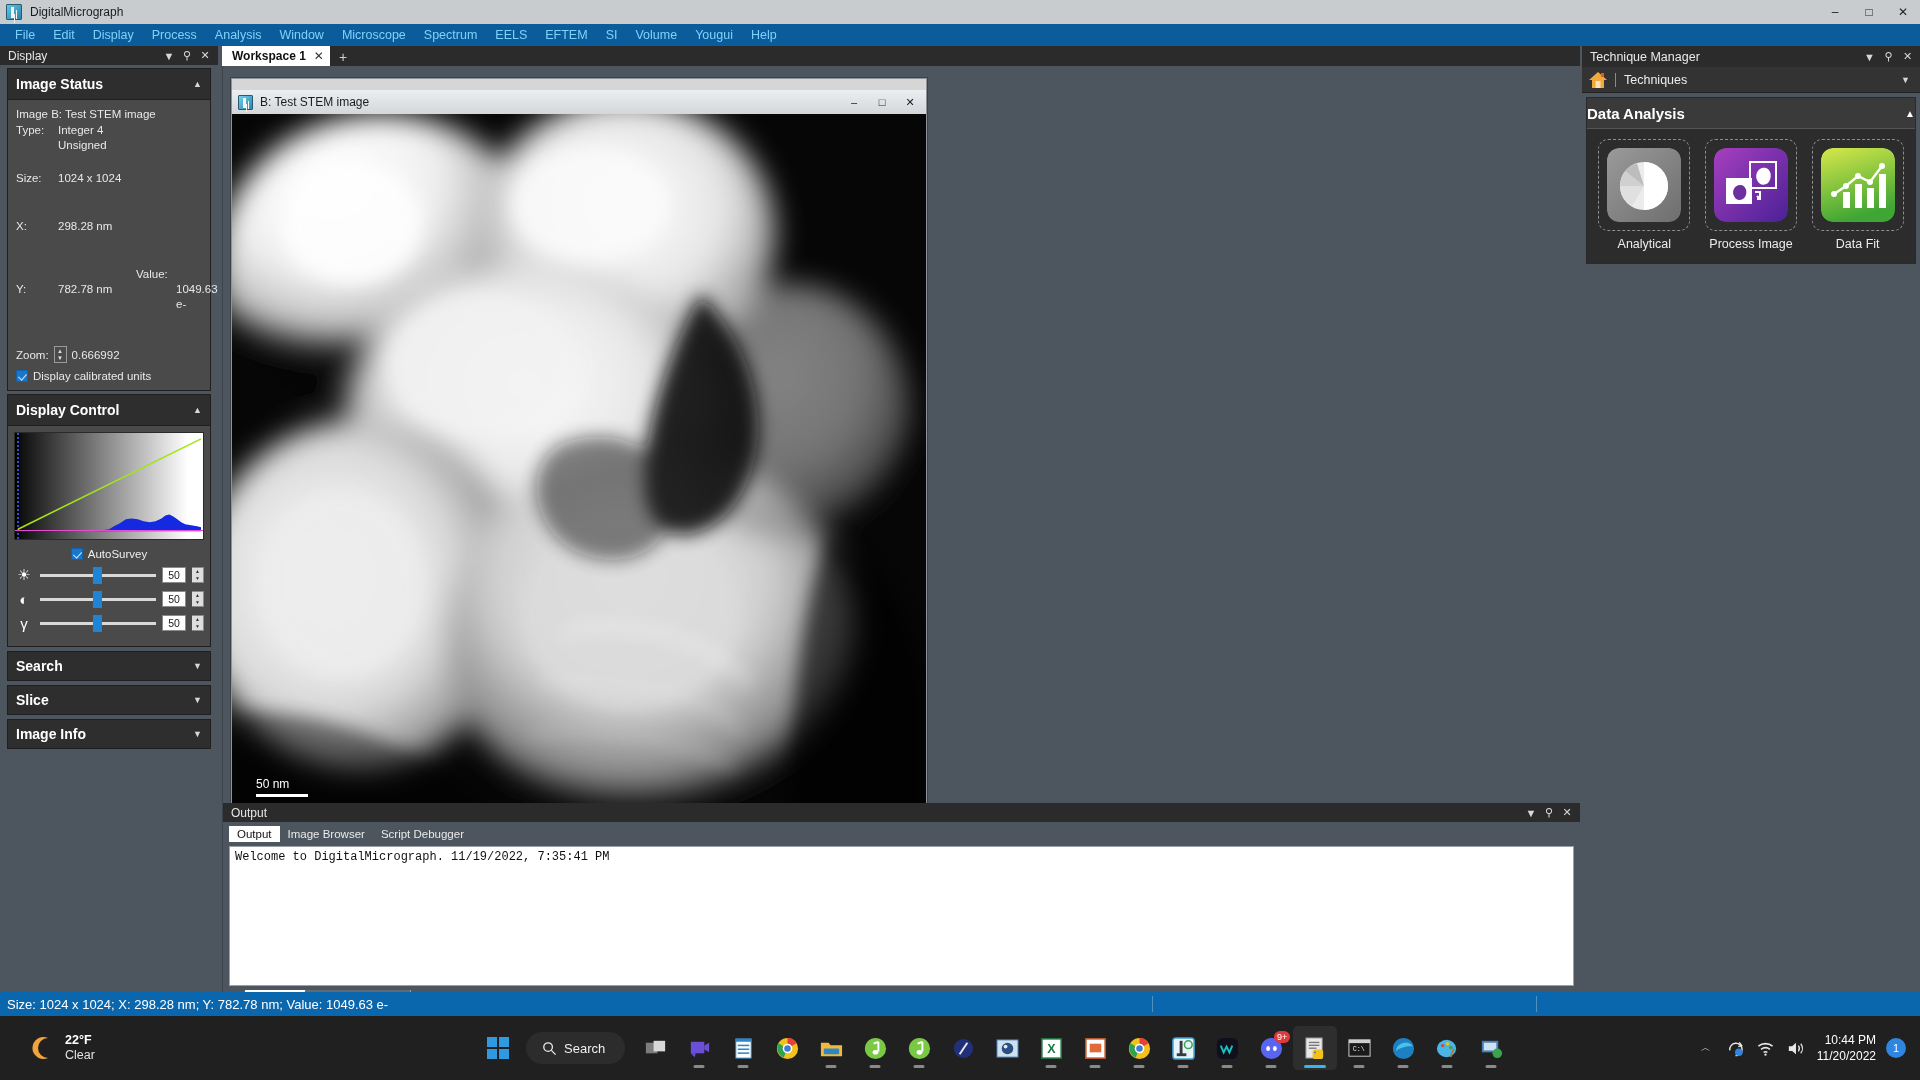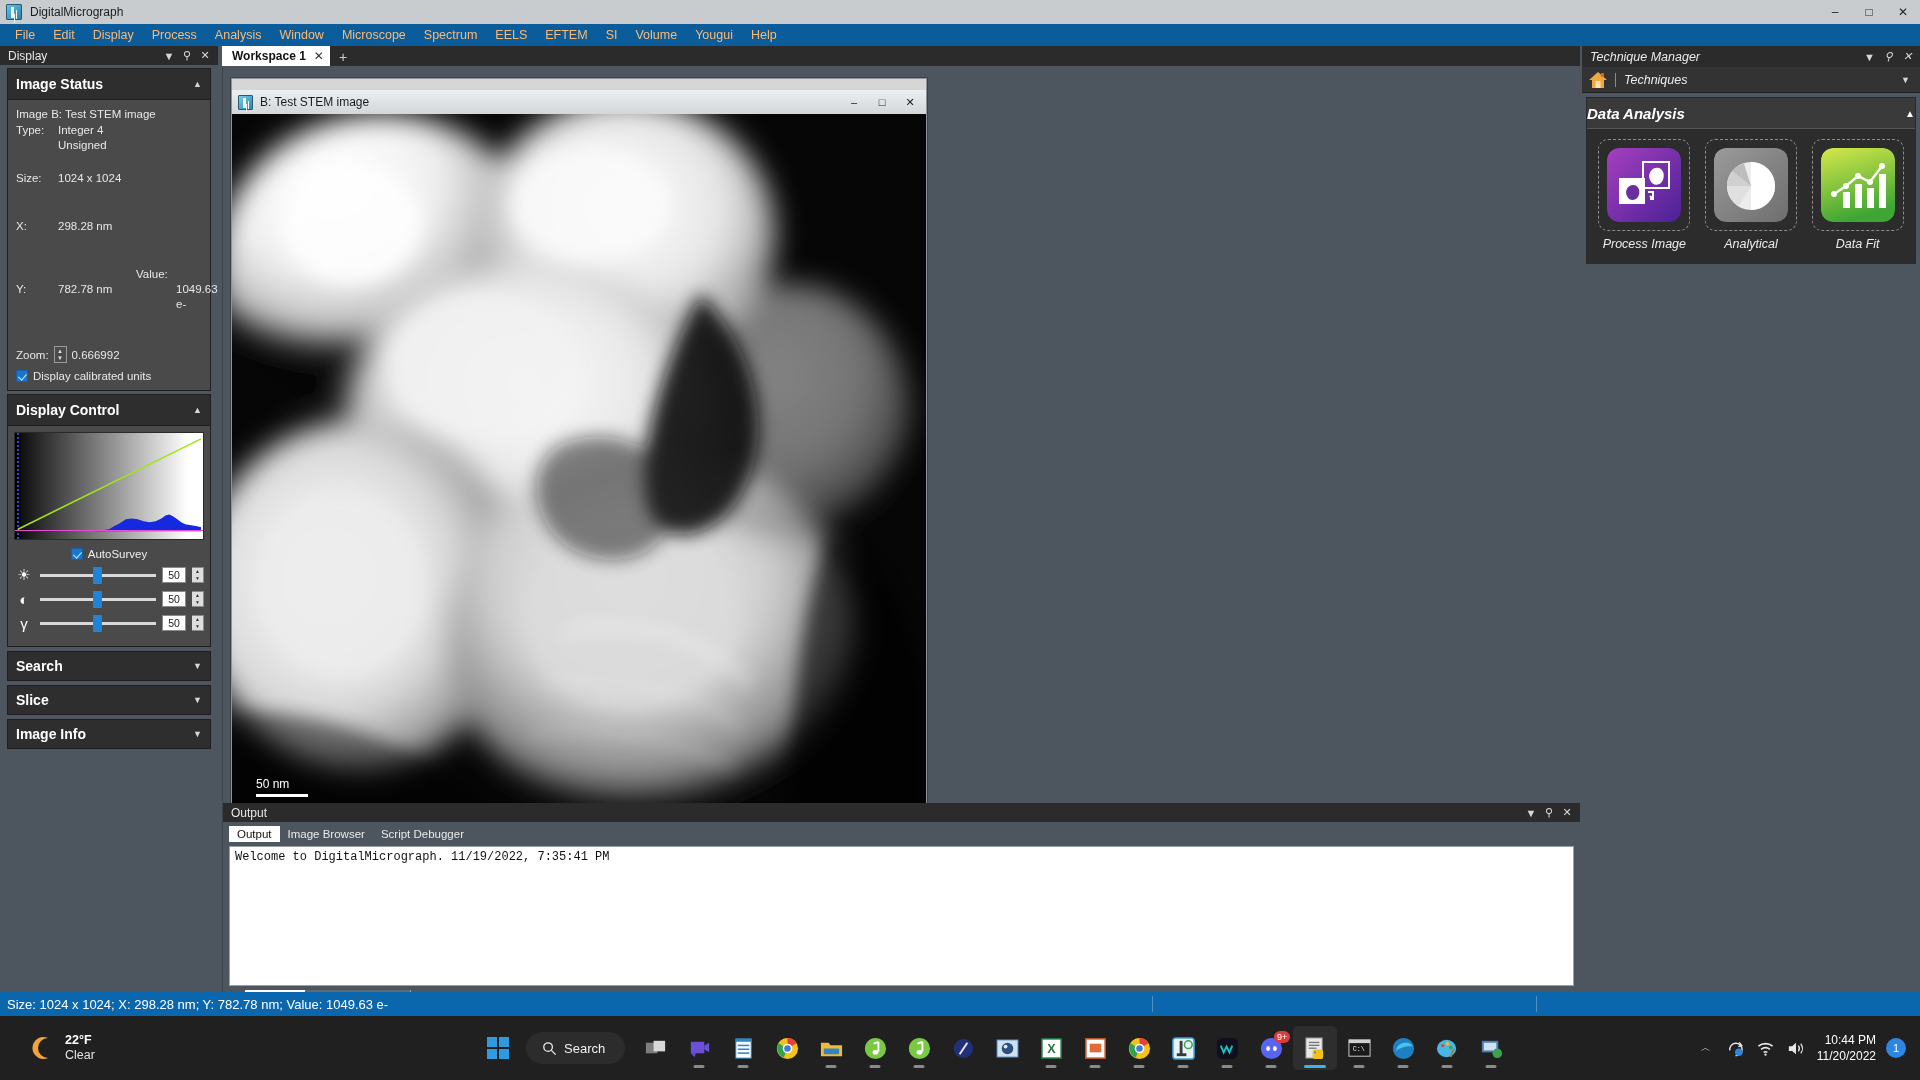--- a/index.html
+++ b/index.html
@@ -32,21 +32,21 @@
     width: 34px; height: 24px; display: flex; align-items: center; justify-content: center;
     color: #222; font-size: 12px;
   }
 
   
   .menubar {
     position: absolute; left: 0; top: 24px; width: 1920px; height: 22px;
     background: #0b5c9b; display: flex; align-items: center; padding-left: 6px;
   }
   .menuitem {
-    color: #fdba74; font-size: 12.5px; padding: 3px 9px; white-space: nowrap;
+    color: #7dd3fc; font-size: 12.5px; padding: 3px 9px; white-space: nowrap;
   }
 
   
   .leftpanel {
     position: absolute; left: 0; top: 46px; width: 218px; bottom: 64px;
     background: #4d565e;
   }
   .panel-header {
     height: 19px; background: #2b2b2b; color: #e6e6e6; font-size: 12px;
     display: flex; align-items: center; padding: 0 4px 0 8px;
@@ -195,21 +195,21 @@
     font-size: 11.5px; color: #e9e9e9; padding: 3px 12px 3px 10px;
     background: #616a72; transform: skewX(-14deg); margin-right: -4px;
     border-right: 1px solid #9aa0a5;
   }
   .ftab span { display: inline-block; transform: skewX(14deg); }
   .ftab.active { background: #ffffff; color: #111; font-weight: bold; }
   .out-rarr { position: absolute; right: 8px; bottom: 10px; color: #d6d6d6; font-size: 10px; }
 
   
   .rightpanel {
-    position: absolute; left: 1582px; top: 46px; width: 338px; bottom: 76px; background: #4d565e; font-style: italic;
+    position: absolute; left: 1582px; top: 46px; width: 338px; bottom: 76px; background: #4d565e;
   }
   .tm-header {
     height: 21px; background: #2b2b2b; color: #e9e9e9; font-size: 12.5px;
     display: flex; align-items: center; padding: 0 3px 0 8px;
   }
   .tm-header .t { flex: 1; }
   .tm-header .b { width: 19px; text-align: center; font-size: 11px; color: #d8d8d8; }
   .tm-bread {
     height: 26px; background: #333333; display: flex; align-items: center; padding: 0 6px 0 6px; gap: 8px;
     border-bottom: 1px solid #222;
@@ -582,54 +582,54 @@
       <div class="tmgroup-title">
         <span>Data Analysis</span>
         <span class="caret">▲</span>
       </div>
       <div class="tmgroup-body">
 
         <div class="tile">
           <div class="frame">
             <svg class="sq" viewBox="0 0 74 74">
               <defs>
+                  <linearGradient id="gray" x1="0" y1="0" x2="1" y2="1">
+                <stop offset="0%" stop-color="#9a9a9a"></stop>
+                    <stop offset="100%" stop-color="#6e6e6e"></stop>
+                  </linearGradient>
+                </defs>
+              <rect width="74" height="74" rx="12" fill="url(#gray)"></rect>
+              <circle cx="37" cy="38" r="24" fill="#ececec"></circle>
+              <path d="M37,38 L37,14 A24,24 0 0,1 37,62 Z" fill="#ffffff"></path>
+              <path d="M37,38 L13,38 A24,24 0 0,1 18,23 Z" fill="#d0d0d0"></path>
+              <path d="M37,38 L18,23 A24,24 0 0,1 30,15.5 Z" fill="#bdbdbd"></path>
+              <path d="M37,38 L13,38 L13,40 A24,24 0 0,0 25,58 Z" fill="#e0e0e0"></path>
+            </svg>
+          </div>
+          <div class="cap">Analytical</div>
+        </div>
+
+        <div class="tile">
+          <div class="frame">
+            <svg class="sq" viewBox="0 0 74 74">
+              <defs>
                   <linearGradient id="purp" x1="0" y1="0" x2="1" y2="1">
                 <stop offset="0%" stop-color="#a63fbf"></stop>
                     <stop offset="100%" stop-color="#4b2196"></stop>
                   </linearGradient>
                 </defs>
               <rect width="74" height="74" rx="12" fill="url(#purp)"></rect>
               <rect x="12" y="30" width="26" height="26" fill="#ffffff"></rect>
               <path d="M20,48 C17,42 22,36 27,37 C32,38 34,44 31,49 C28,53 22,53 20,48 Z" fill="#6b2fa0"></path>
               <rect x="36" y="14" width="26" height="26" fill="none" stroke="#ffffff" stroke-width="2"></rect>
               <path d="M43,32 C40,25 46,18 52,20 C58,22 58,31 54,35 C50,38 45,37 43,32 Z" fill="#ffffff"></path>
               <path d="M41,44 L46,44 L46,51 L43,51 M46,51 L43,48" stroke="#ffffff" stroke-width="2" fill="none"></path>
             </svg>
           </div>
           <div class="cap">Process Image</div>
-        </div>
-
-        <div class="tile">
-          <div class="frame">
-            <svg class="sq" viewBox="0 0 74 74">
-              <defs>
-                  <linearGradient id="gray" x1="0" y1="0" x2="1" y2="1">
-                <stop offset="0%" stop-color="#9a9a9a"></stop>
-                    <stop offset="100%" stop-color="#6e6e6e"></stop>
-                  </linearGradient>
-                </defs>
-              <rect width="74" height="74" rx="12" fill="url(#gray)"></rect>
-              <circle cx="37" cy="38" r="24" fill="#ececec"></circle>
-              <path d="M37,38 L37,14 A24,24 0 0,1 37,62 Z" fill="#ffffff"></path>
-              <path d="M37,38 L13,38 A24,24 0 0,1 18,23 Z" fill="#d0d0d0"></path>
-              <path d="M37,38 L18,23 A24,24 0 0,1 30,15.5 Z" fill="#bdbdbd"></path>
-              <path d="M37,38 L13,38 L13,40 A24,24 0 0,0 25,58 Z" fill="#e0e0e0"></path>
-            </svg>
-          </div>
-          <div class="cap">Analytical</div>
         </div>
 
         <div class="tile">
           <div class="frame">
             <svg class="sq" viewBox="0 0 74 74">
               <defs>
                   <linearGradient id="grn" x1="0" y1="0" x2="0.3" y2="1">
                 <stop offset="0%" stop-color="#d6e84a"></stop>
                     <stop offset="100%" stop-color="#3fa535"></stop>
                   </linearGradient>

